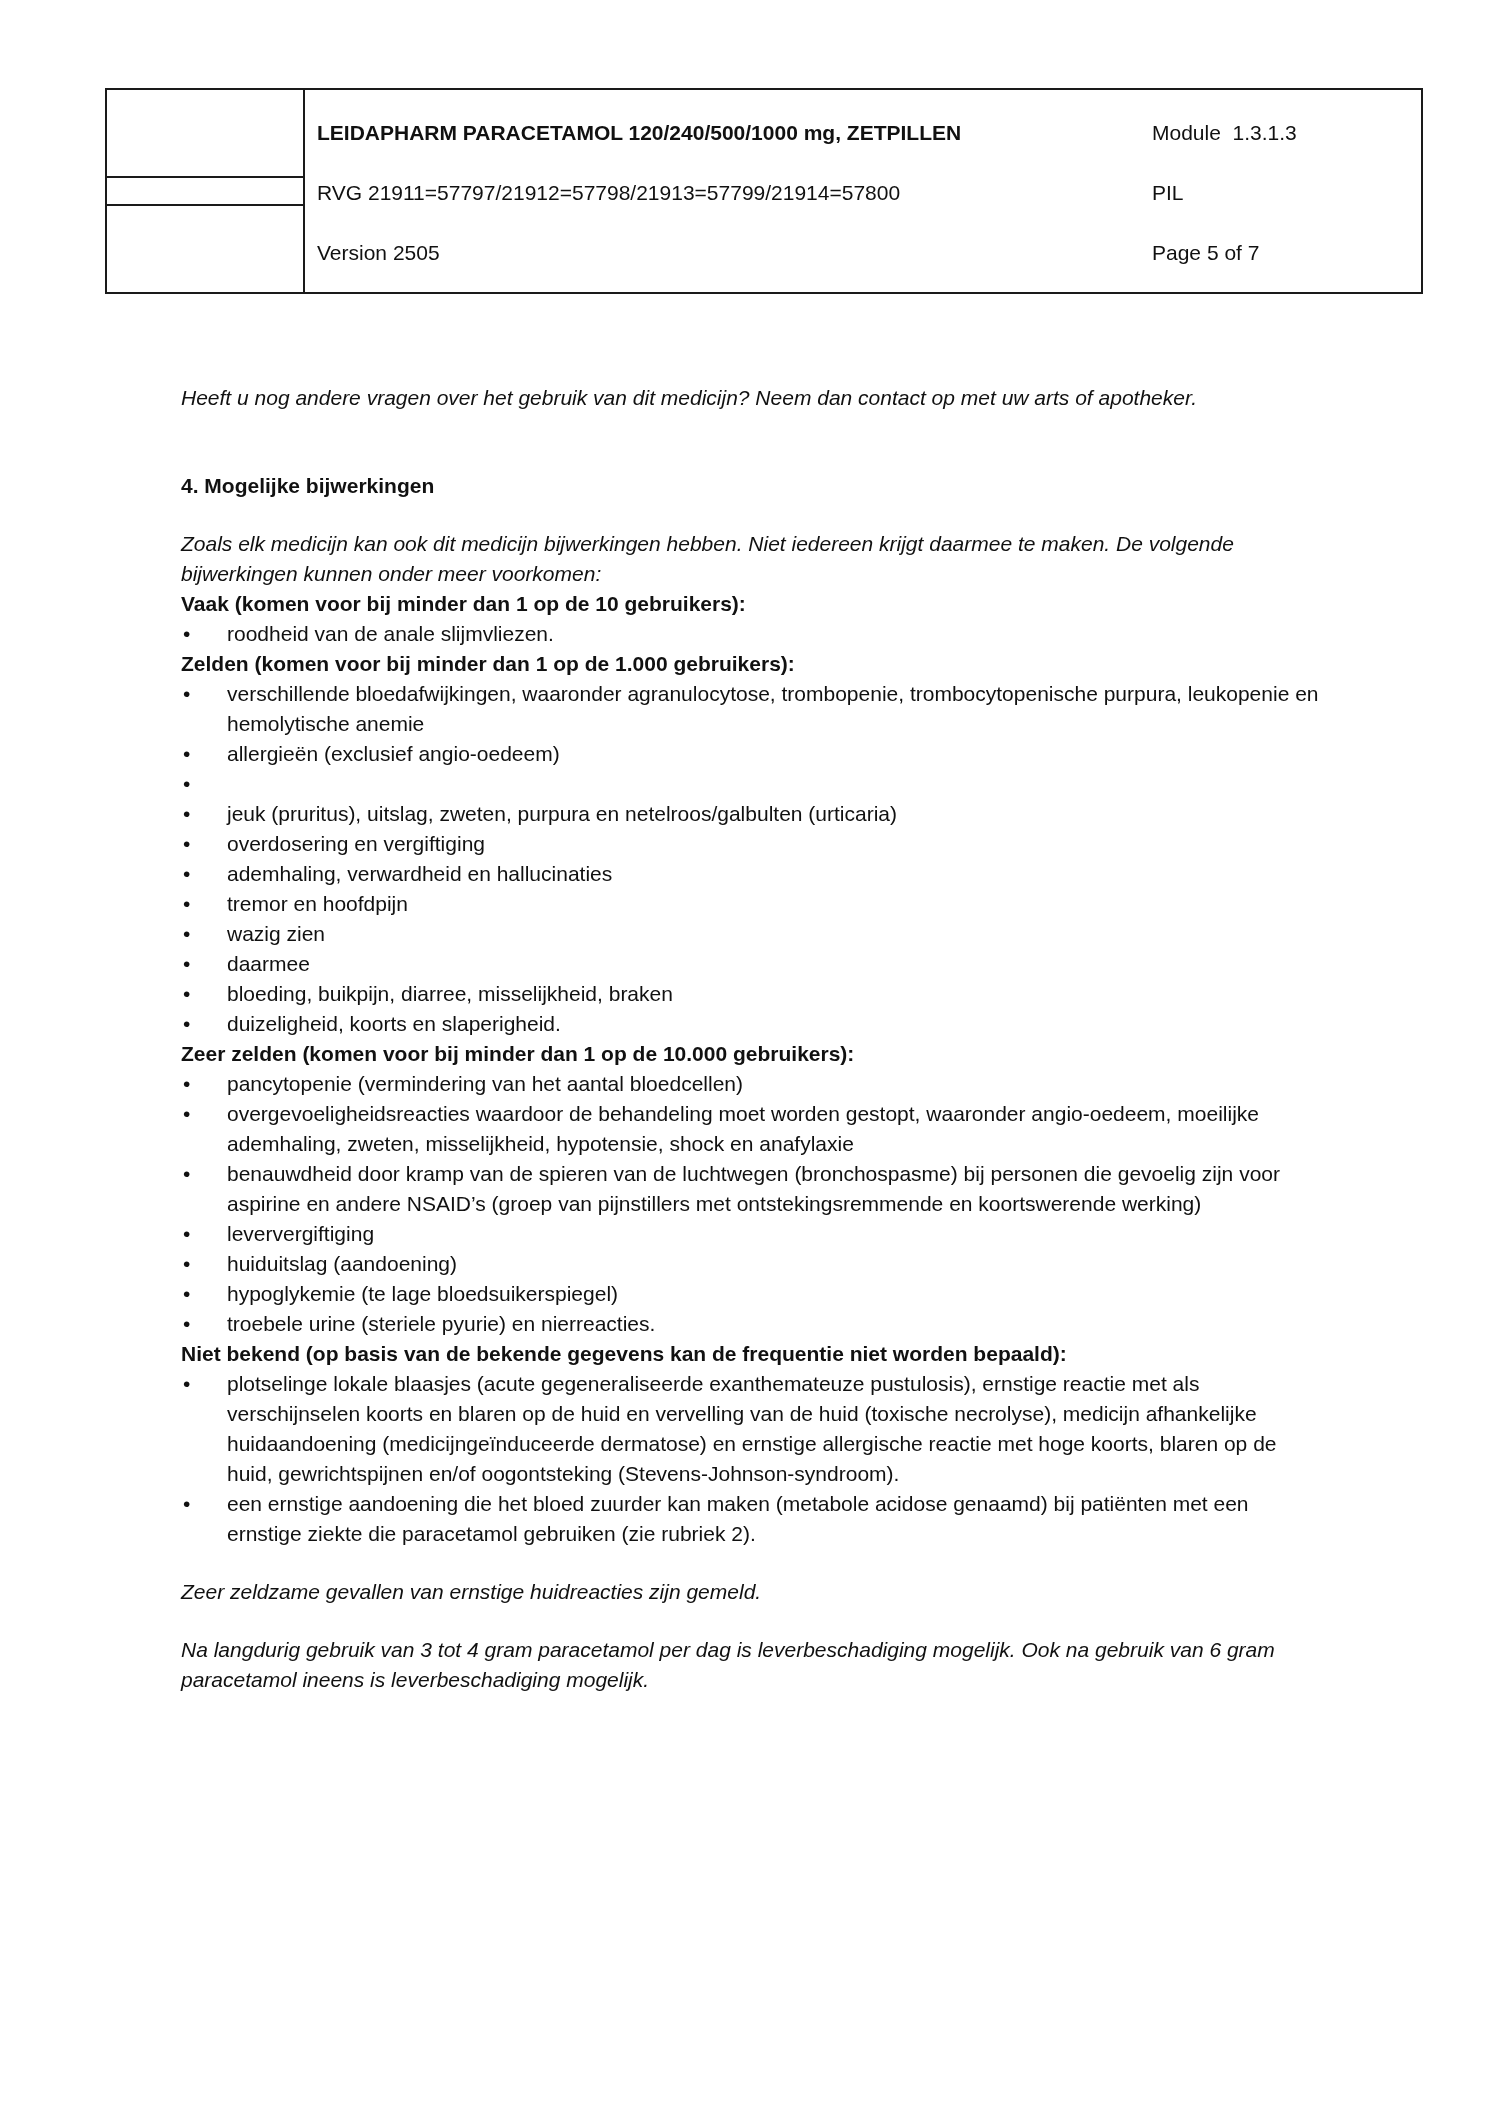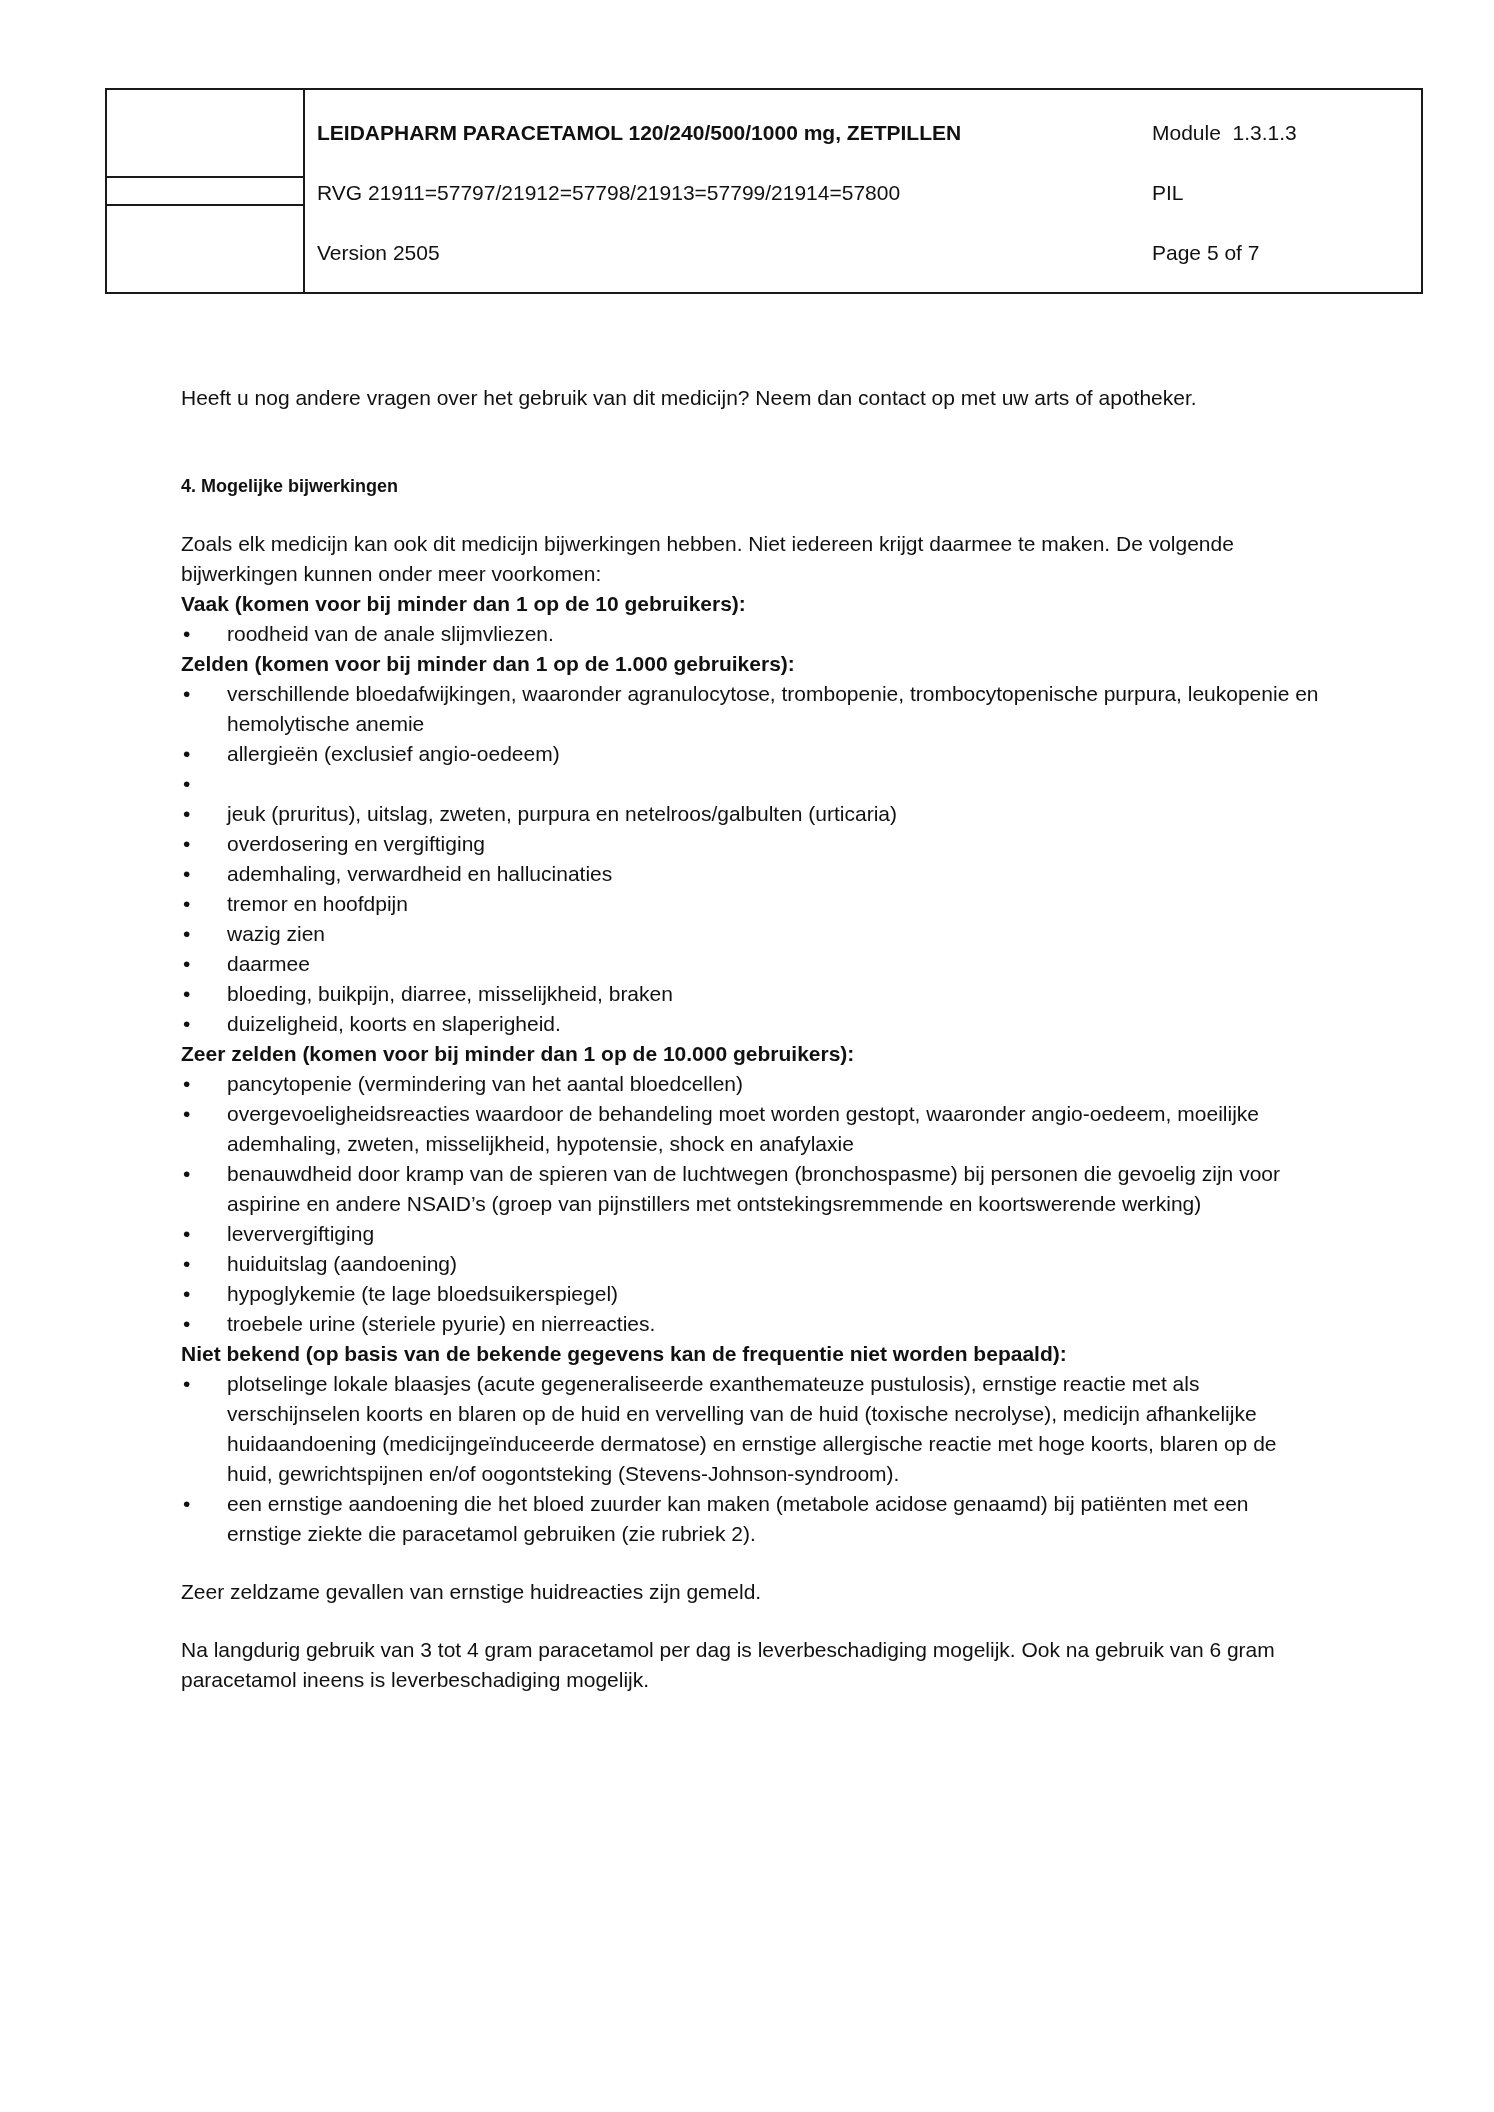--- a/index.html
+++ b/index.html
@@ -40,24 +40,24 @@
   .ht.row2 { top:88px; }
   .ht.row3 { top:148px; }
   .b { font-weight:bold; }
   
   .content {
     position:absolute; left:181px; top:383px;
     width:1160px;
   }
   .content > * { margin:28px 0 0 0; }
   .content > :first-child { margin-top:0; }
-  .content p { max-width:1105px; }
+  .content p { max-width:1105px;font-style:italic; }
   h2.sec {
     margin-top:58px !important;
-    font-size:18px; line-height:30px; font-weight:bold;
+    font-size:21px; line-height:30px; font-weight:bold;
   }
   .g-head { font-weight:bold; }
   .g-list { list-style:none; margin:0; padding:0; }
   .g-item { display:flex; align-items:flex-start; }
   .dot { flex:0 0 46px; padding-left:2px; box-sizing:border-box; }
   .g-text { flex:0 1 auto; max-width:1095px; }
 </style>
 </head>
 <body>
 

